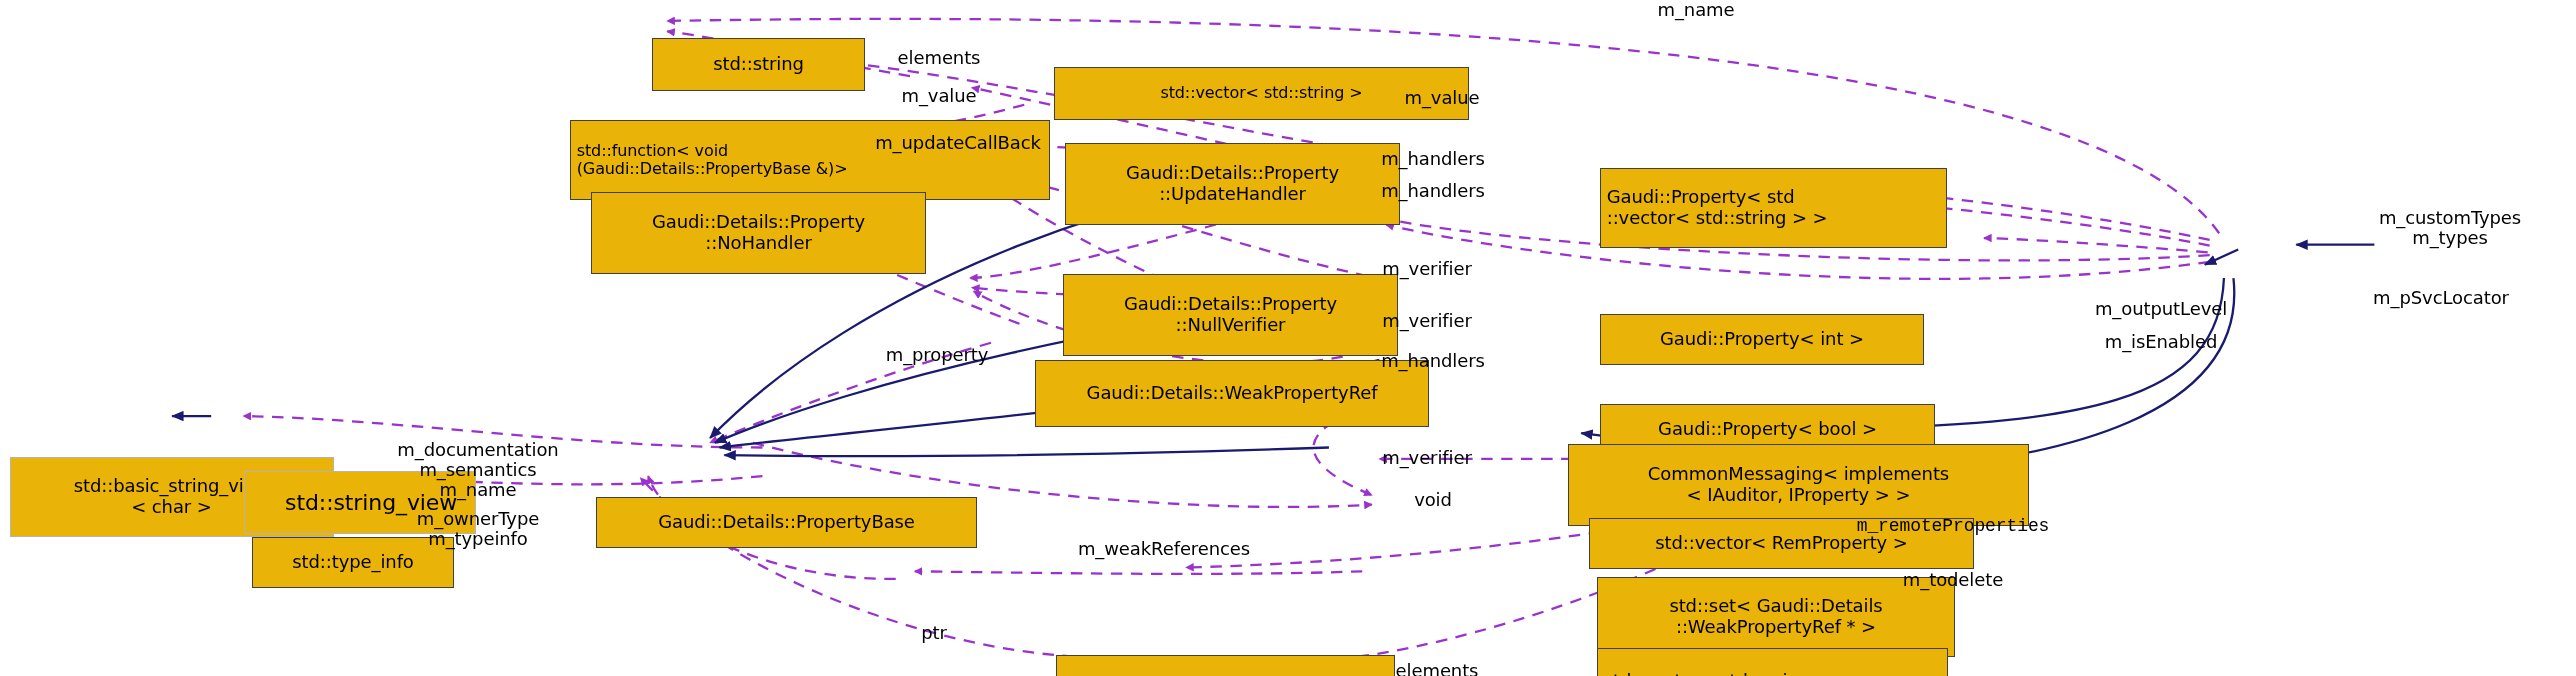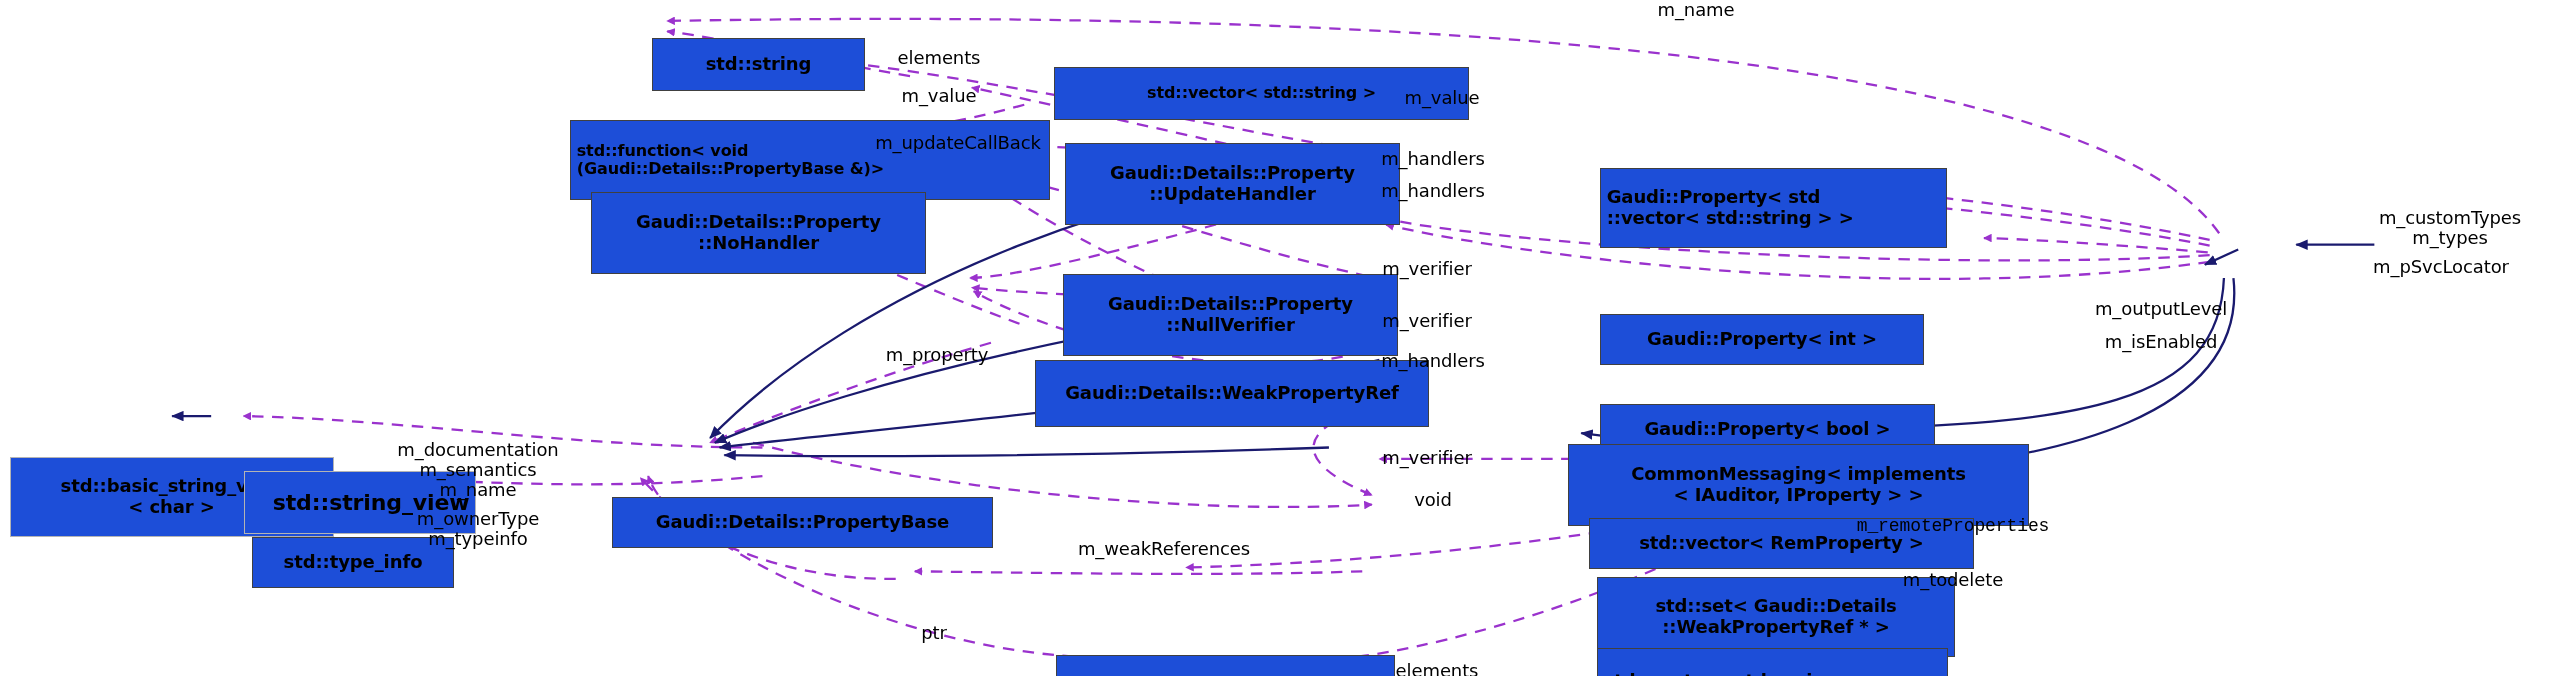--- a/index.html
+++ b/index.html
@@ -18,33 +18,32 @@
   svg.canvas {
     position: absolute;
     left: 0;
     top: 0;
     width: 2576px;
     height: 676px;
   }
   .node-box {
     position: absolute;
     box-sizing: border-box;
-    background: #1d4ed8;
+    background: #eab308;
     border: 1.5px solid #404040;
     display: flex;
     align-items: center;
     justify-content: center;
     text-align: center;
     line-height: 1.14;
     color: #000000;
     font-size: 18px;
     white-space: pre-line;
     padding: 1px 5.7px;
     letter-spacing: -0.1px;
-    font-weight: bold;
   }
   .node-box.faded {
     border-color: #b4b4b4;
   }
   .node-box.small {
     font-size: 16px;
   }
   .edge-label {
     position: absolute;
     color: #000000;
@@ -185,21 +184,21 @@
   <div class="node-box" style="left: 1600px; top: 404px; width: 335px; height: 51px; font-size: 18px;">Gaudi::Property&lt; bool &gt;</div>
 
   <div class="node-box" style="left: 1568px; top: 444px; width: 461px; height: 82px; font-size: 18px;">CommonMessaging&lt; implements
 &lt; IAuditor, IProperty &gt; &gt;</div>
 
   <div class="node-box faded" style="left: 9.5px; top: 457px; width: 324px; height: 80px; font-size: 18px;">std::basic_string_view
 &lt; char &gt;</div>
 
   <div class="node-box faded" style="left: 244px; top: 471px; width: 232px; height: 63px; font-size: 22px; padding-left: 28px;">std::string_view</div>
 
-  <div class="node-box" style="left: 596px; top: 497px; width: 381px; height: 51px; font-size: 18px; margin-left: 16px;">Gaudi::Details::PropertyBase</div>
+  <div class="node-box" style="left: 596px; top: 497px; width: 381px; height: 51px; font-size: 18px;">Gaudi::Details::PropertyBase</div>
 
   <div class="node-box" style="left: 1589px; top: 518px; width: 385px; height: 51px; font-size: 18px;">std::vector&lt; RemProperty &gt;</div>
 
 
   <div class="node-box" style="left: 252px; top: 537px; width: 202px; height: 51px; font-size: 18px;">std::type_info</div>
 
   <div class="node-box" style="left: 1597px; top: 577px; width: 358px; height: 80px; font-size: 18px;">std::set&lt; Gaudi::Details
 ::WeakPropertyRef * &gt;</div>
 
   <div class="node-box" style="left: 1056px; top: 655px; width: 339px; height: 80px; justify-content: flex-start; text-align: left; font-size: 18px;">std::unique_ptr&lt; Gaudi
@@ -211,21 +210,21 @@
 
   <div class="edge-label" style="left: 1696px; top: 0px; font-size: 18px;">m_name</div>
   <div class="edge-label" style="left: 939px; top: 48px; font-size: 18px;">elements</div>
   <div class="edge-label" style="left: 1442px; top: 88px; font-size: 18px;">m_value</div>
   <div class="edge-label" style="left: 939px; top: 86px; font-size: 18px;">m_value</div>
   <div class="edge-label" style="left: 958px; top: 133px; font-size: 18px;">m_updateCallBack</div>
   <div class="edge-label" style="left: 1433px; top: 149px; font-size: 18px;">m_handlers</div>
   <div class="edge-label" style="left: 1433px; top: 181px; font-size: 18px;">m_handlers</div>
   <div class="edge-label" style="left: 2450px; top: 208px; font-size: 18px;">m_customTypes
 m_types</div>
-  <div class="edge-label" style="left: 2441px; top: 257px; font-size: 18px;">m_pSvcLocator</div>
+  <div class="edge-label" style="left: 2441px; top: 288px; font-size: 18px;">m_pSvcLocator</div>
   <div class="edge-label" style="left: 1427px; top: 259px; font-size: 18px;">m_verifier</div>
   <div class="edge-label" style="left: 2161px; top: 299px; font-size: 18px;">m_outputLevel</div>
   <div class="edge-label" style="left: 1427px; top: 311px; font-size: 18px;">m_verifier</div>
   <div class="edge-label" style="left: 1433px; top: 351px; font-size: 18px;">m_handlers</div>
   <div class="edge-label" style="left: 2161px; top: 332px; font-size: 18px;">m_isEnabled</div>
   <div class="edge-label" style="left: 937px; top: 345px; font-size: 18px;">m_property</div>
   <div class="edge-label" style="left: 1427px; top: 448px; font-size: 18px;">m_verifier</div>
   <div class="edge-label" style="left: 478px; top: 440px; font-size: 18px;">m_documentation
 m_semantics
 m_name</div>

